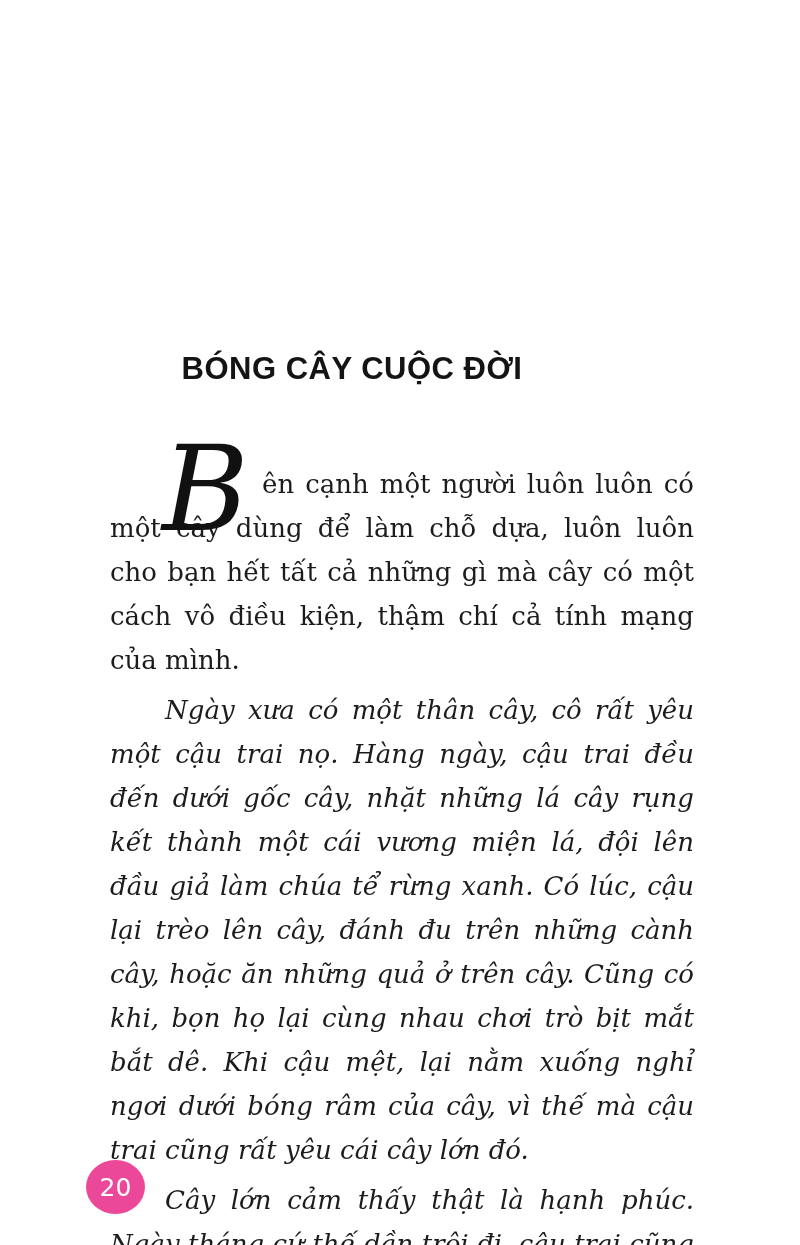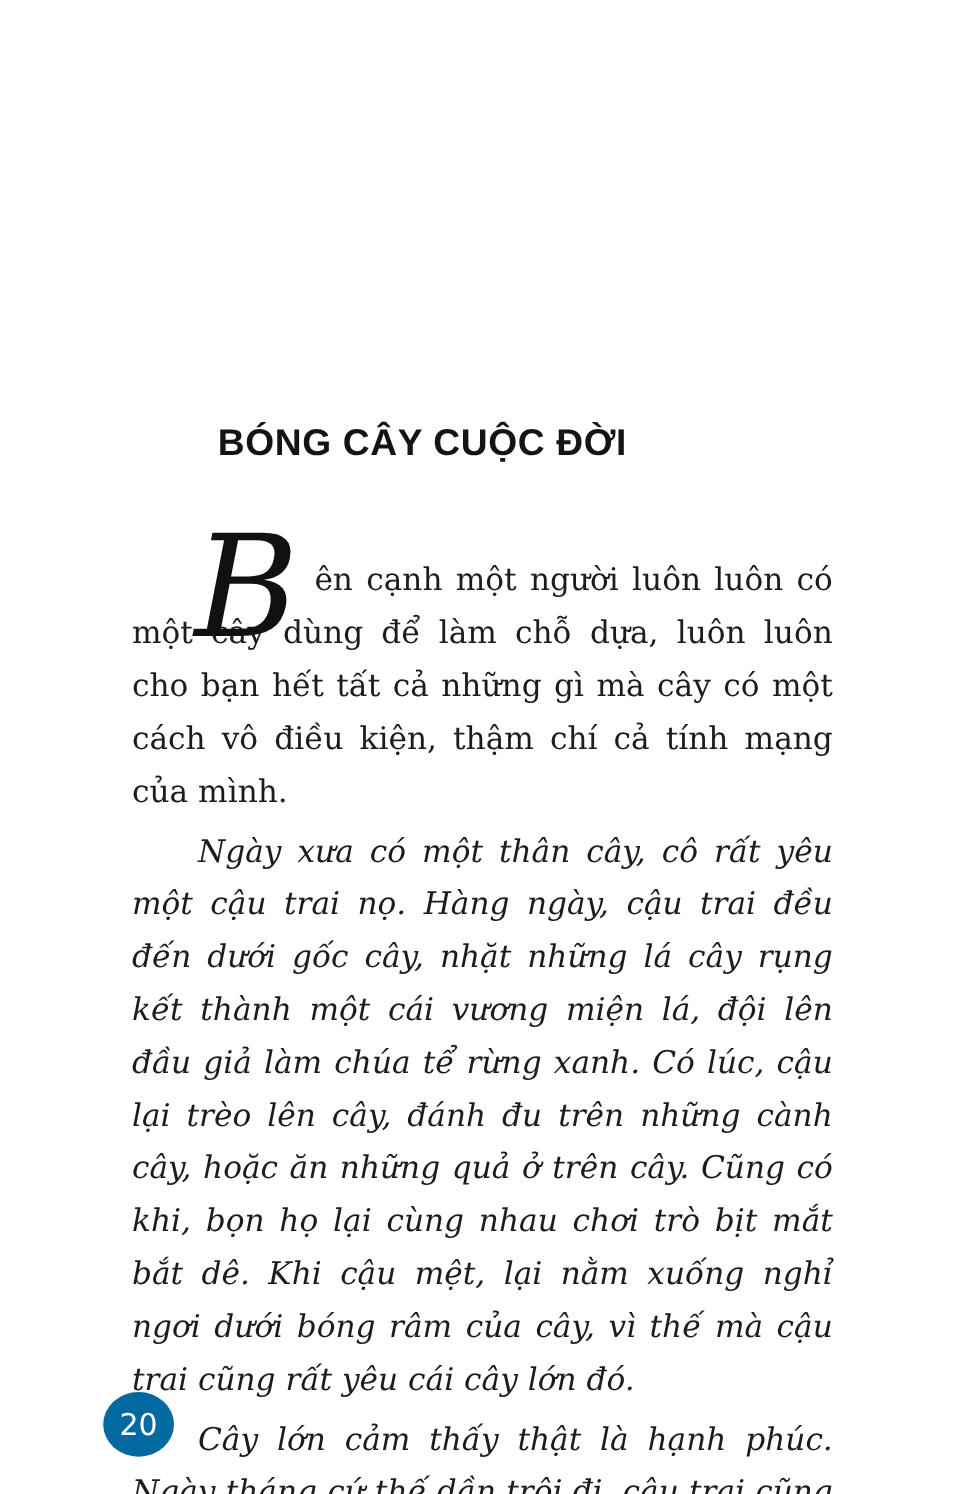--- a/index.html
+++ b/index.html
@@ -59,21 +59,21 @@
     line-height: 1;
     color: #111111;
     pointer-events: none;
   }
   .page-number-badge {
     position: absolute;
     left: 86px;
     top: 1160px;
     width: 59px;
     height: 54px;
-    background: #0369a1;
+    background: #ec4899;
     border-radius: 50%;
     display: flex;
     align-items: center;
     justify-content: center;
   }
   .page-number-badge span {
     color: #ffffff;
     font-family: "DejaVu Sans", sans-serif;
     font-size: 25px;
     font-weight: 500;

